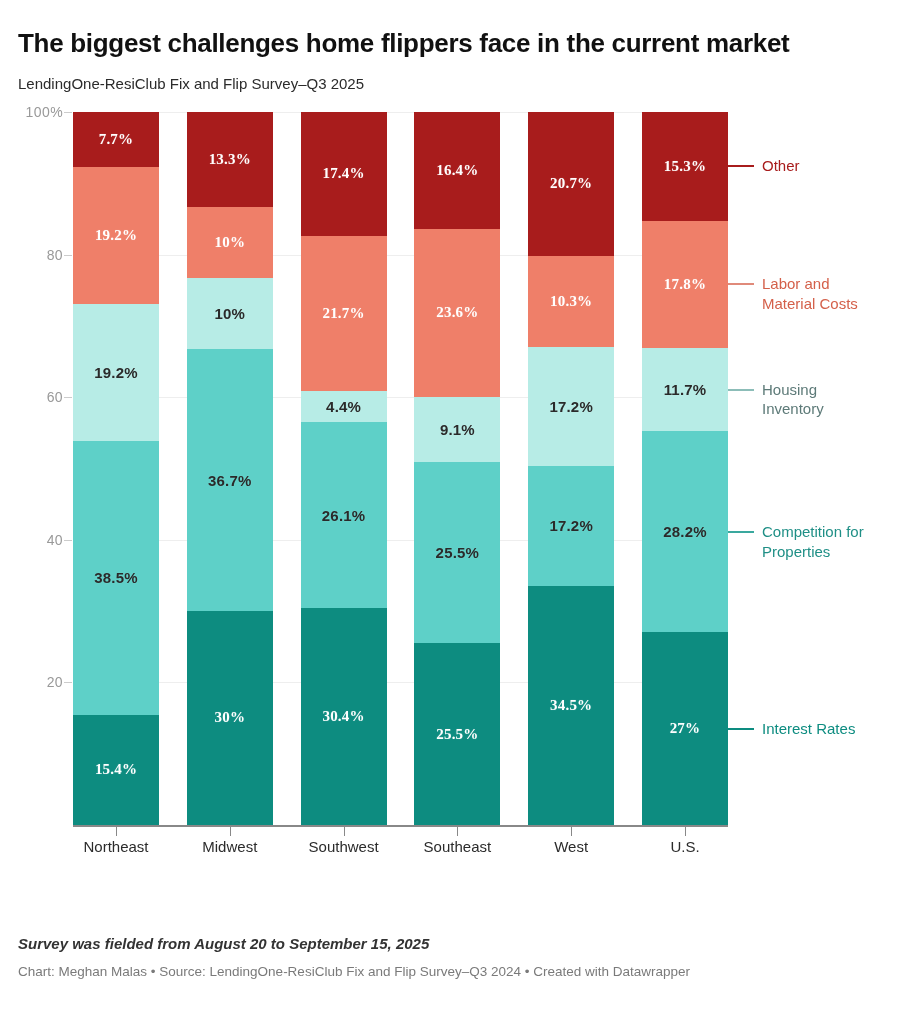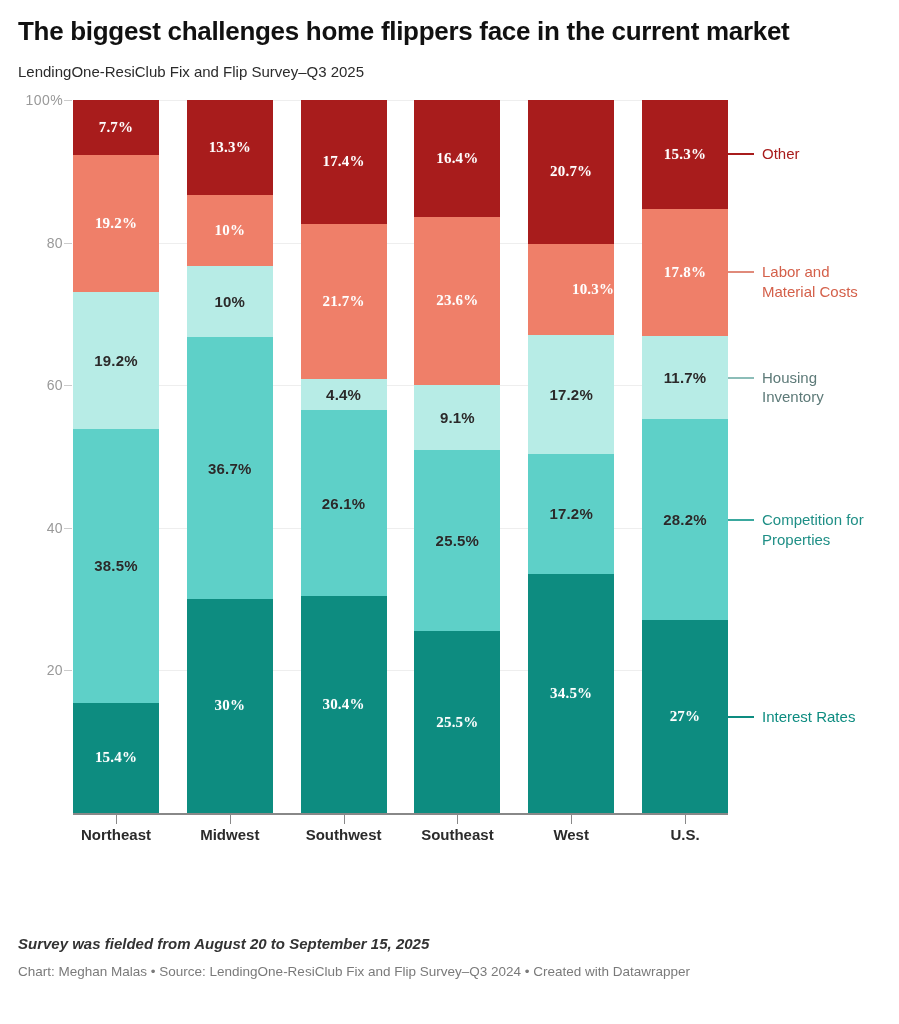--- a/index.html
+++ b/index.html
@@ -4,21 +4,21 @@
 <style>
   * { box-sizing: border-box; margin: 0; padding: 0; }
   html, body {
     width: 899px; height: 1024px;
     background: #ffffff;
     font-family: "Liberation Sans", sans-serif;
     color: #1a1a1a;
     overflow: hidden;
   }
 
-  .page { position: relative; width: 899px; height: 1024px; padding: 0 18px; }
+  .page { position: relative; width: 899px; height: 1024px; padding: 12px 18px; }
 
   
   .header { padding-top: 16px; }
   .chart-title {
     font-size: 26px; font-weight: bold; line-height: 1.17;
     letter-spacing: -0.3px; color: #111111; max-width: 830px;
   }
   .chart-subtitle {
     margin-top: 16px; font-size: 15px; font-weight: normal;
     color: #2b2b2b; line-height: 1.3;
@@ -58,21 +58,21 @@
     white-space: nowrap; text-shadow: 0 0 2px rgba(255,255,255,.15);
   }
   .seglabel.light { color: #ffffff; font-family: Liberation Serif, serif; }
   .seglabel.dark  { color: #2a2a2a; }
 
   
   .xticks { position: absolute; left: 55px; top: 715px; width: 655px; height: 10px; }
   .xtick { position: absolute; width: 1px; height: 9px; background: #888888; }
   .xlabels {
     position: absolute; left: 55px; top: 726px; width: 655px;
-    display: flex; justify-content: space-between; font-weight: bold;
+    display: flex; justify-content: space-between;
   }
   .xlabel { width: 86px; text-align: center; font-size: 15px; color: #2b2b2b; }
 
   
   .legend { position: absolute; left: 710px; top: 0; width: 192px; height: 713px; }
   .legend-item { position: absolute; display: flex; align-items: flex-start; }
   .legend-rule { width: 26px; height: 2px; margin-top: 9px; flex: 0 0 26px; }
   .legend-text { margin-left: 8px; font-size: 15px; line-height: 1.32; white-space: pre-line; }
 
   
@@ -187,21 +187,21 @@
               <span class="seglabel dark">25.5%</span>
             </div>
             <div class="seg" style="height: 181.815px; background: rgb(13, 140, 128);">
               <span class="seglabel light">25.5%</span>
             </div>
           </div>
           <div class="barcol">
             <div class="seg" style="height: 147.591px; background: rgb(168, 28, 28);">
               <span class="seglabel light">20.7%</span>
             </div>
-            <div class="seg" style="height: 94px; background: rgb(239, 127, 105); justify-content: flex-end;">
+            <div class="seg" style="height: 94px; background: rgb(239, 127, 105);">
               <span class="seglabel light">10.3%</span>
             </div>
             <div class="seg" style="height: 122.636px; background: rgb(183, 236, 230);">
               <span class="seglabel dark">17.2%</span>
             </div>
             <div class="seg" style="height: 122.636px; background: rgb(94, 208, 200);">
               <span class="seglabel dark">17.2%</span>
             </div>
             <div class="seg" style="height: 245.985px; background: rgb(13, 140, 128);">
               <span class="seglabel light">34.5%</span>

